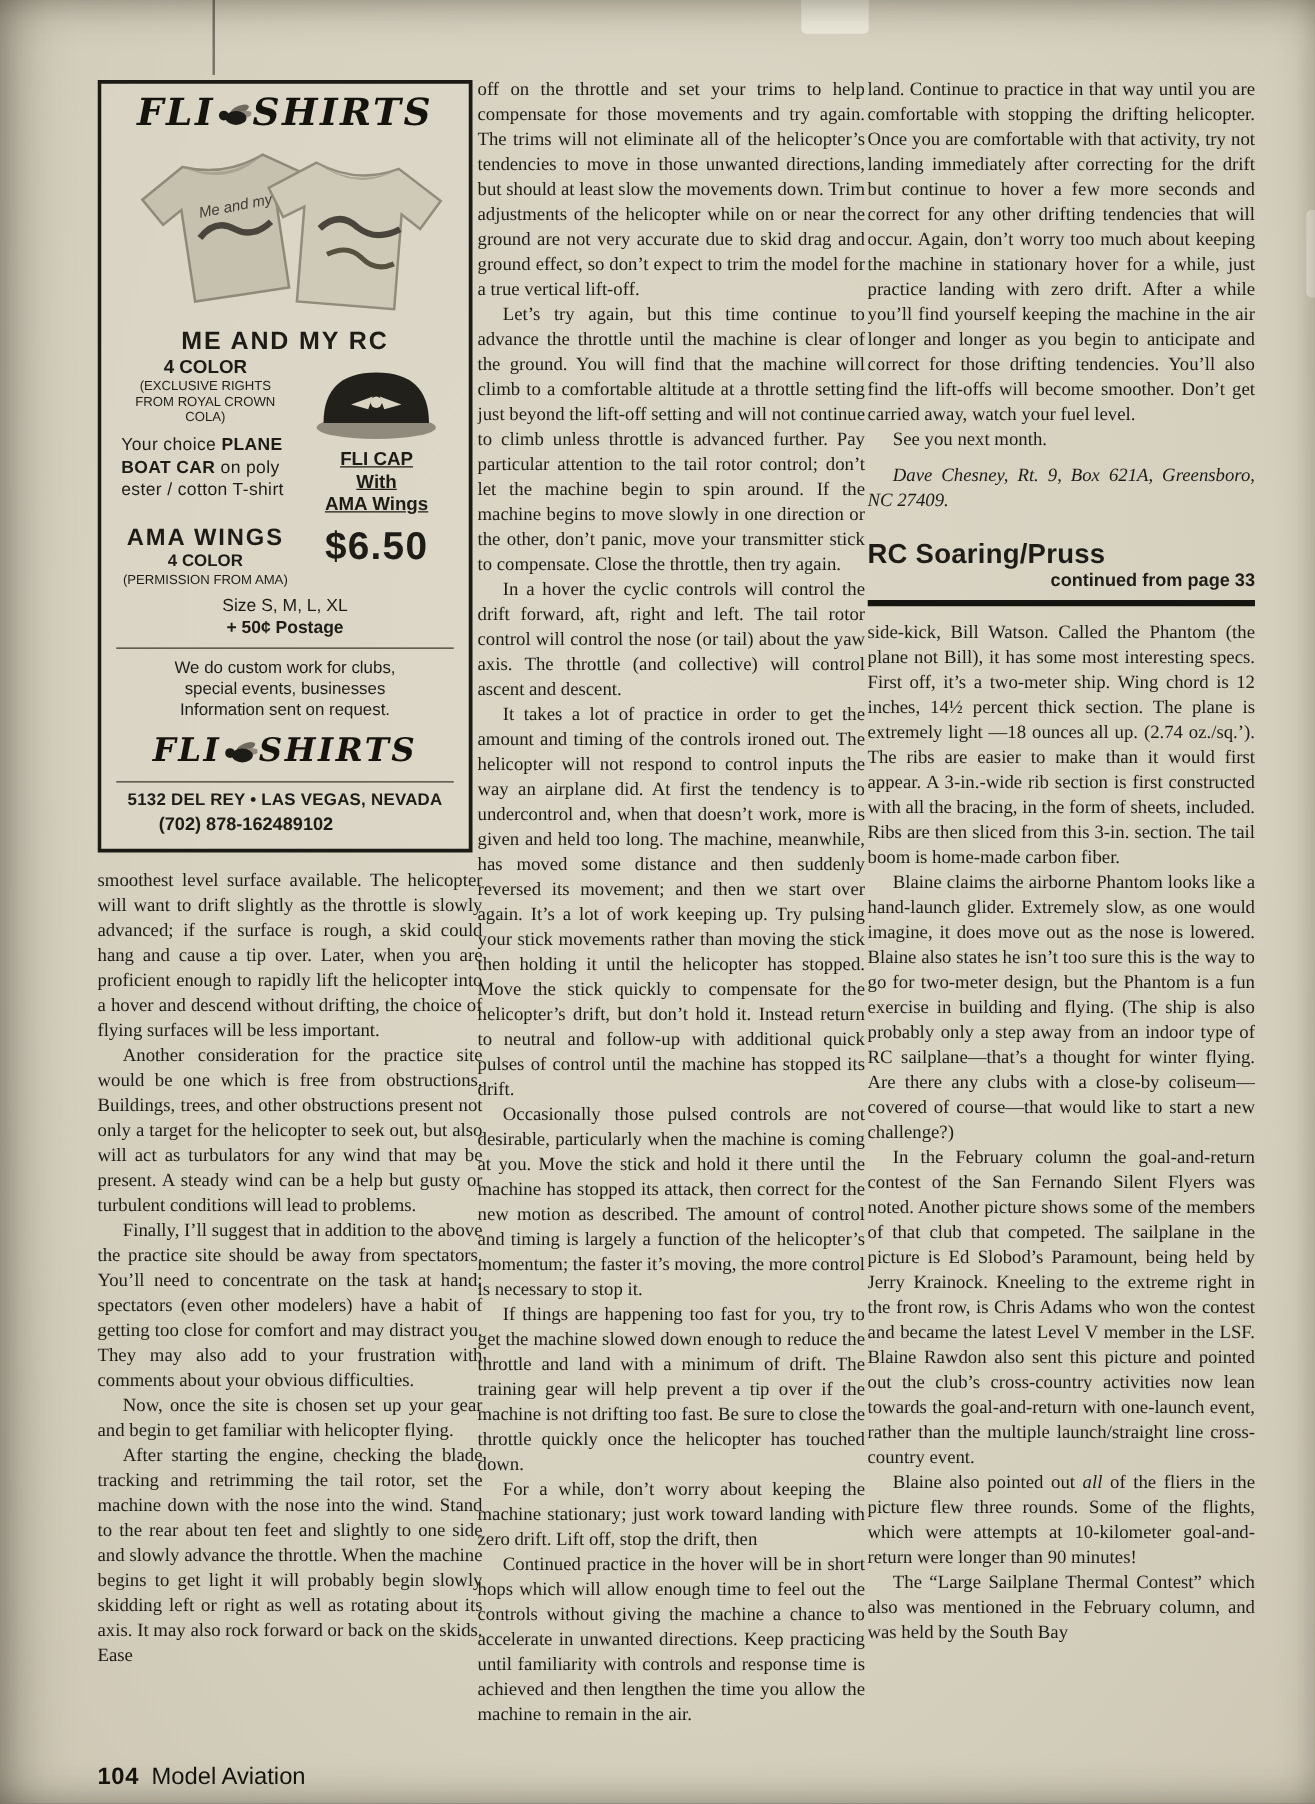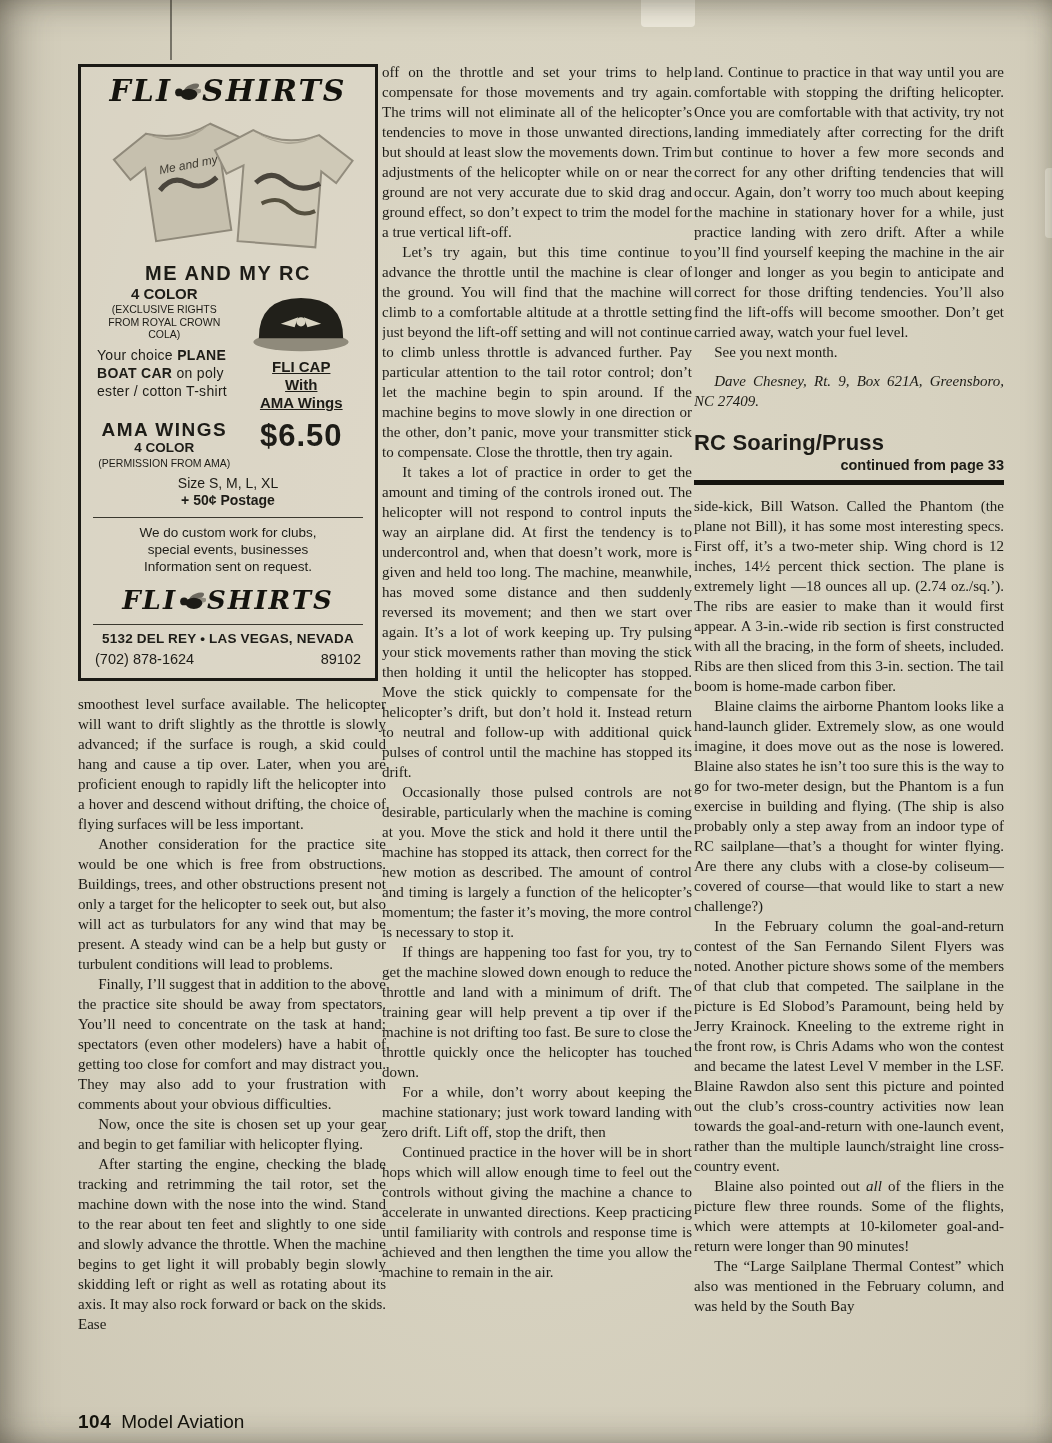--- a/index.html
+++ b/index.html
@@ -73,21 +73,21 @@
   .cap-block{margin-top:2px;}
   .cap-lines{font-weight:bold;font-size:15px;line-height:18px;}
   .ama-row{display:flex;align-items:flex-start;margin-top:7px;}
   .ama-left{flex:1.15;}
   .ama-wings{font-weight:bold;font-size:19px;line-height:21px;letter-spacing:1.5px;}
   .price{flex:1;font-weight:bold;font-size:31px;line-height:33px;letter-spacing:1px;}
   .size-row{display:flex;justify-content:space-between;font-size:14px;line-height:17px;margin-top:6px;padding:0 2px;flex-direction:column;}
   .ad-rule{border:0;border-top:1.5px solid #3a382f;margin:8px 2px 6px;}
   .custom{font-size:13.5px;line-height:17px;}
   .address{font-weight:bold;font-size:13.5px;line-height:16px;margin-top:6px;letter-spacing:.2px;}
-  .phone-row{display:flex;justify-content:space-between;font-weight:normal;font-size:14.5px;line-height:18px;margin-top:3px;padding:0 4px;}
+  .phone-row{display:flex;font-weight:bold;font-size:14.5px;line-height:18px;margin-top:3px;padding:0 4px;margin-left:32px;}
 
   .footer{
     position:absolute;left:78px;top:1411px;
     font-family:"Liberation Sans", sans-serif;font-size:19px;color:#15140e;
   }
   .footer .num{font-weight:bold;margin-right:10px;letter-spacing:.5px;}
 </style>
 </head>
 <body>
 
@@ -199,20 +199,21 @@
     <p class="para noindent">smoothest level surface available. The helicopter will want to drift slightly as the throttle is slowly advanced; if the surface is rough, a skid could hang and cause a tip over. Later, when you are proficient enough to rapidly lift the helicopter into a hover and descend without drifting, the choice of flying surfaces will be less important.</p>
     <p class="para">Another consideration for the practice site would be one which is free from obstructions. Buildings, trees, and other obstructions present not only a target for the helicopter to seek out, but also will act as turbulators for any wind that may be present. A steady wind can be a help but gusty or turbulent conditions will lead to problems.</p>
     <p class="para">Finally, I’ll suggest that in addition to the above the practice site should be away from spectators. You’ll need to concentrate on the task at hand; spectators (even other modelers) have a habit of getting too close for comfort and may distract you. They may also add to your frustration with comments about your obvious difficulties.</p>
     <p class="para">Now, once the site is chosen set up your gear and begin to get familiar with helicopter flying.</p>
     <p class="para">After starting the engine, checking the blade tracking and retrimming the tail rotor, set the machine down with the nose into the wind. Stand to the rear about ten feet and slightly to one side and slowly advance the throttle. When the machine begins to get light it will probably begin slowly skidding left or right as well as rotating about its axis. It may also rock forward or back on the skids. Ease</p>
   </div>
 
   <div class="col col-mid">
     <p class="para noindent">off on the throttle and set your trims to help compensate for those movements and try again. The trims will not eliminate all of the helicopter’s tendencies to move in those unwanted directions, but should at least slow the movements down. Trim adjustments of the helicopter while on or near the ground are not very accurate due to skid drag and ground effect, so don’t expect to trim the model for a true vertical lift-off.</p>
     <p class="para">Let’s try again, but this time continue to advance the throttle until the machine is clear of the ground. You will find that the machine will climb to a comfortable altitude at a throttle setting just beyond the lift-off setting and will not continue to climb unless throttle is advanced further. Pay particular attention to the tail rotor control; don’t let the machine begin to spin around. If the machine begins to move slowly in one direction or the other, don’t panic, move your transmitter stick to compensate. Close the throttle, then try again.</p>
+    <p class="para">In a hover the cyclic controls will control the drift forward, aft, right and left. The tail rotor control will control the nose (or tail) about the yaw axis. The throttle (and collective) will control ascent and descent.</p>
     <p class="para">It takes a lot of practice in order to get the amount and timing of the controls ironed out. The helicopter will not respond to control inputs the way an airplane did. At first the tendency is to undercontrol and, when that doesn’t work, more is given and held too long. The machine, meanwhile, has moved some distance and then suddenly reversed its movement; and then we start over again. It’s a lot of work keeping up. Try pulsing your stick movements rather than moving the stick then holding it until the helicopter has stopped. Move the stick quickly to compensate for the helicopter’s drift, but don’t hold it. Instead return to neutral and follow-up with additional quick pulses of control until the machine has stopped its drift.</p>
     <p class="para">Occasionally those pulsed controls are not desirable, particularly when the machine is coming at you. Move the stick and hold it there until the machine has stopped its attack, then correct for the new motion as described. The amount of control and timing is largely a function of the helicopter’s momentum; the faster it’s moving, the more control is necessary to stop it.</p>
     <p class="para">If things are happening too fast for you, try to get the machine slowed down enough to reduce the throttle and land with a minimum of drift. The training gear will help prevent a tip over if the machine is not drifting too fast. Be sure to close the throttle quickly once the helicopter has touched down.</p>
     <p class="para">For a while, don’t worry about keeping the machine stationary; just work toward landing with zero drift. Lift off, stop the drift, then</p>
     <p class="para">Continued practice in the hover will be in short hops which will allow enough time to feel out the controls without giving the machine a chance to accelerate in unwanted directions. Keep practicing until familiarity with controls and response time is achieved and then lengthen the time you allow the machine to remain in the air.</p>
   </div>
 
   <div class="col col-right">
     <p class="para noindent">land. Continue to practice in that way until you are comfortable with stopping the drifting helicopter. Once you are comfortable with that activity, try not landing immediately after correcting for the drift but continue to hover a few more seconds and correct for any other drifting tendencies that will occur. Again, don’t worry too much about keeping the machine in stationary hover for a while, just practice landing with zero drift. After a while you’ll find yourself keeping the machine in the air longer and longer as you begin to anticipate and correct for those drifting tendencies. You’ll also find the lift-offs will become smoother. Don’t get carried away, watch your fuel level.</p>
     <p class="para">See you next month.</p>

